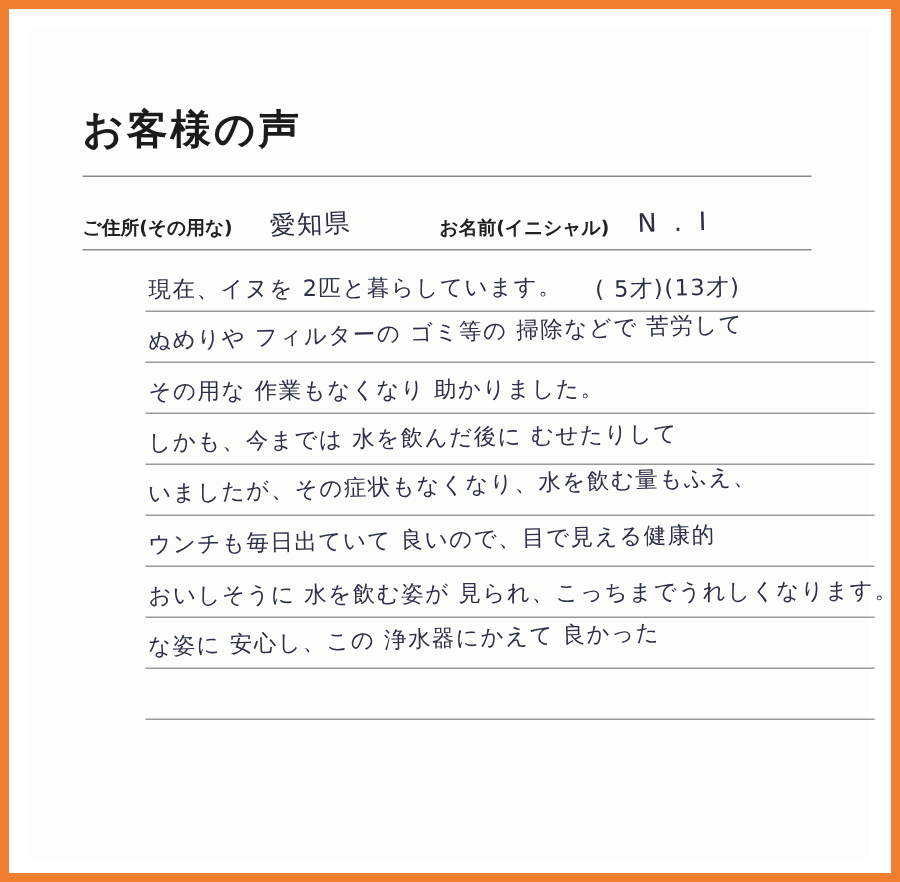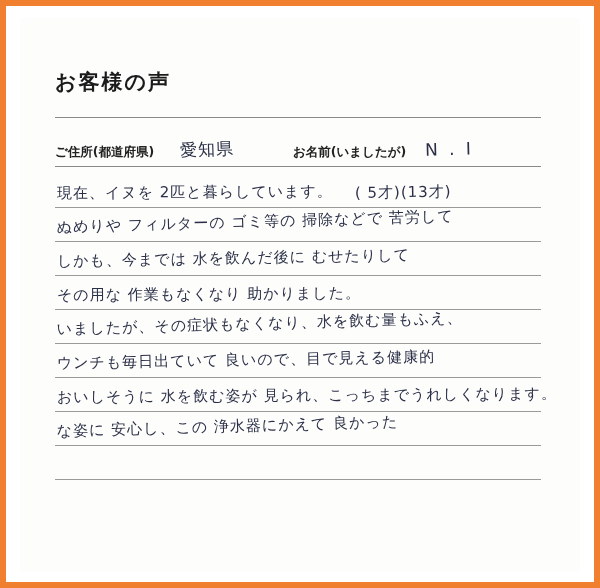--- a/index.html
+++ b/index.html
@@ -36,21 +36,21 @@
     left: 20px;
     top: 18px;
     right: 20px;
     bottom: 16px;
     background: #fdfdfb;
   }
   .title {
     position: absolute;
     left: 55px;
     top: 68px;
-    font-size: 21px;
+    font-size: 27px;
     font-weight: bold;
     letter-spacing: 2px;
     color: #1b1b1b;
     font-family: "DejaVu Sans", sans-serif;
   }
   .title-rule {
     position: absolute;
     left: 55px;
     top: 117px;
     width: 486px;
@@ -107,20 +107,21 @@
   .body-lines {
     position: absolute;
     left: 55px;
     top: 174px;
     width: 490px;
     height: 380px;
   }
   .line {
     position: relative;
     height: 34px;
+    margin-left: 42px;
   }
   .line .rule {
     position: absolute;
     left: 0;
     bottom: 0;
     width: 486px;
     height: 1px;
     background: #9a9a9a;
   }
   .line .txt {
@@ -154,43 +155,43 @@
 <body>
 
 <div class="page">
   <div class="frame"></div>
   <div class="inner"></div>
 
   <div class="title">お客様の声</div>
   <div class="title-rule"></div>
 
   <div class="field-row">
-    <div class="lbl lbl-addr">ご住所(都道府県)</div>
+    <div class="lbl lbl-addr">ご住所(その用な)</div>
     <div class="hand hw-addr">愛知県</div>
-    <div class="lbl lbl-name">お名前(いましたが)</div>
+    <div class="lbl lbl-name">お名前(イニシャル)</div>
     <div class="hand hw-name">N . I</div>
   </div>
   <div class="field-rule"></div>
 
   <div class="body-lines">
     <div class="line">
       <div class="txt small tilt0">現在、イヌを 2匹と暮らしています。</div>
       <div class="note-paren">( 5才)(13才)</div>
       <div class="rule"></div>
     </div>
     <div class="line">
       <div class="txt small tilt2">ぬめりや フィルターの ゴミ等の 掃除などで 苦労して</div>
       <div class="rule"></div>
     </div>
     <div class="line">
+      <div class="txt small tilt0">その用な 作業もなくなり 助かりました。</div>
+      <div class="rule"></div>
+    </div>
+    <div class="line">
       <div class="txt small">しかも、今までは 水を飲んだ後に むせたりして</div>
-      <div class="rule"></div>
-    </div>
-    <div class="line">
-      <div class="txt small tilt0">その用な 作業もなくなり 助かりました。</div>
       <div class="rule"></div>
     </div>
     <div class="line">
       <div class="txt small tilt2">いましたが、その症状もなくなり、水を飲む量もふえ、</div>
       <div class="rule"></div>
     </div>
     <div class="line">
       <div class="txt small">ウンチも毎日出ていて 良いので、目で見える健康的</div>
       <div class="rule"></div>
     </div>

